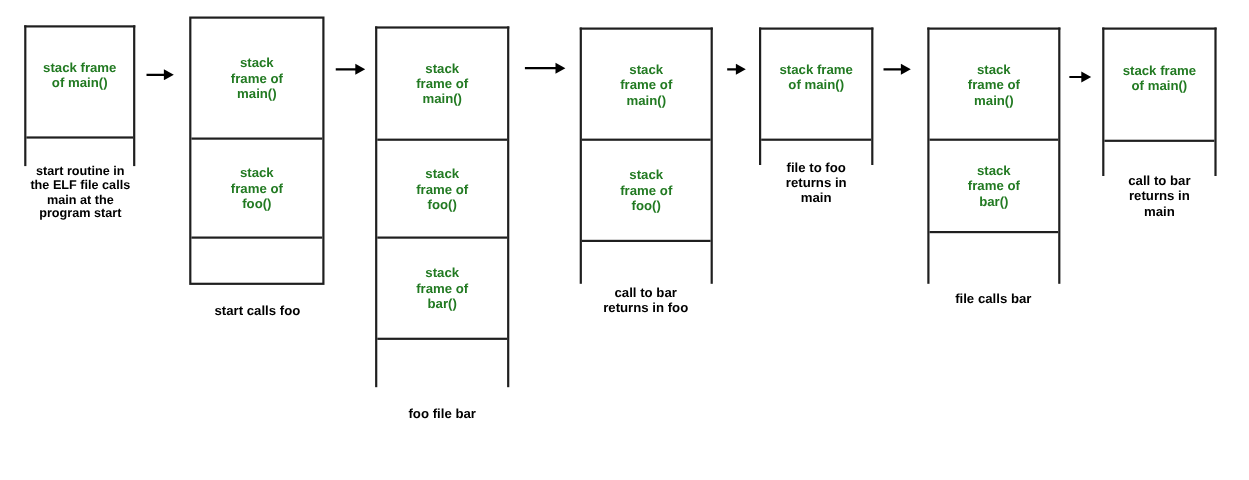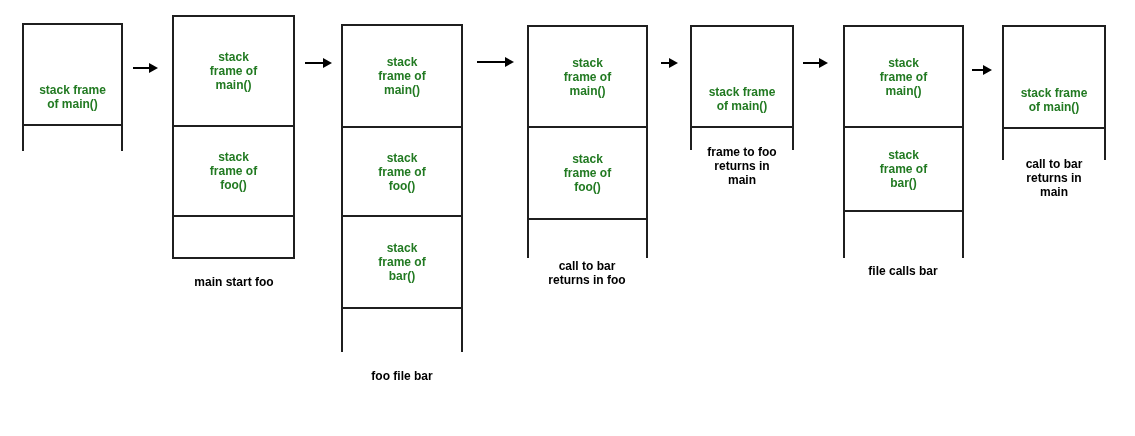--- a/index.html
+++ b/index.html
@@ -31,21 +31,21 @@
     text-align:center;
   }
   .cell + .cell{border-top:2px solid var(--border);}
   .frame-label{
     color:var(--green);
     font-weight:bold;
     font-size:12px;
     line-height:14px;
     white-space:pre-line;
   }
-  .cell.bottom-align{align-items:flex-end;padding-bottom:13px;}
+  .cell.bottom-align{padding-bottom:13px;}
   .cell.bottom-align .frame-label{line-height:14px;}
   
   .s1{left:22px;top:23px;width:101px;}
   .s1 .c1{height:99px;} .s1 .c2{height:27px;}
   .s2{left:172px;top:15px;width:123px;}
   .s2 .c1{height:108px;} .s2 .c2{height:90px;} .s2 .c3{height:42px;}
   .s3{left:341px;top:24px;width:122px;}
   .s3 .c1{height:100px;} .s3 .c2{height:89px;} .s3 .c3{height:92px;} .s3 .c4{height:45px;}
   .s4{left:527px;top:25px;width:121px;}
   .s4 .c1{height:99px;} .s4 .c2{height:92px;} .s4 .c3{height:40px;}
@@ -90,20 +90,24 @@
 
 <div class="canvas">
 
   <div class="stack s1 open">
     <div class="cell c1 bottom-align">
       <span class="frame-label">stack frame
 of main()</span>
     </div>
     <div class="cell c2"></div>
   </div>
+  <div class="caption cap1">start routine in
+the ELF file calls
+main at the
+program start</div>
 
   <div class="arrow a1">
     <svg width="26" height="14" viewBox="0 0 26 14">
         <line x1="0" y1="7" x2="17" y2="7"></line>
         <polygon points="16,2 25,7 16,12"></polygon>
       </svg>
   </div>
 
   <div class="stack s2 closed">
     <div class="cell c1">
@@ -111,21 +115,21 @@
 frame of
 main()</span>
     </div>
     <div class="cell c2">
       <span class="frame-label">stack
 frame of
 foo()</span>
     </div>
     <div class="cell c3"></div>
   </div>
-  <div class="caption cap2">main start foo</div>
+  <div class="caption cap2">start calls foo</div>
 
   <div class="arrow a2">
     <svg width="28" height="14" viewBox="0 0 28 14">
         <line x1="0" y1="7" x2="19" y2="7"></line>
         <polygon points="18,2 27,7 18,12"></polygon>
       </svg>
   </div>
 
   <div class="stack s3 open">
     <div class="cell c1">
@@ -177,21 +181,21 @@
       </svg>
   </div>
 
   <div class="stack s5 open">
     <div class="cell c1 bottom-align">
       <span class="frame-label">stack frame
 of main()</span>
     </div>
     <div class="cell c2"></div>
   </div>
-  <div class="caption cap5">frame to foo
+  <div class="caption cap5">file to foo
 returns in
 main</div>
 
   <div class="arrow a5">
     <svg width="26" height="14" viewBox="0 0 26 14">
         <line x1="0" y1="7" x2="17" y2="7"></line>
         <polygon points="16,2 25,7 16,12"></polygon>
       </svg>
   </div>
 

